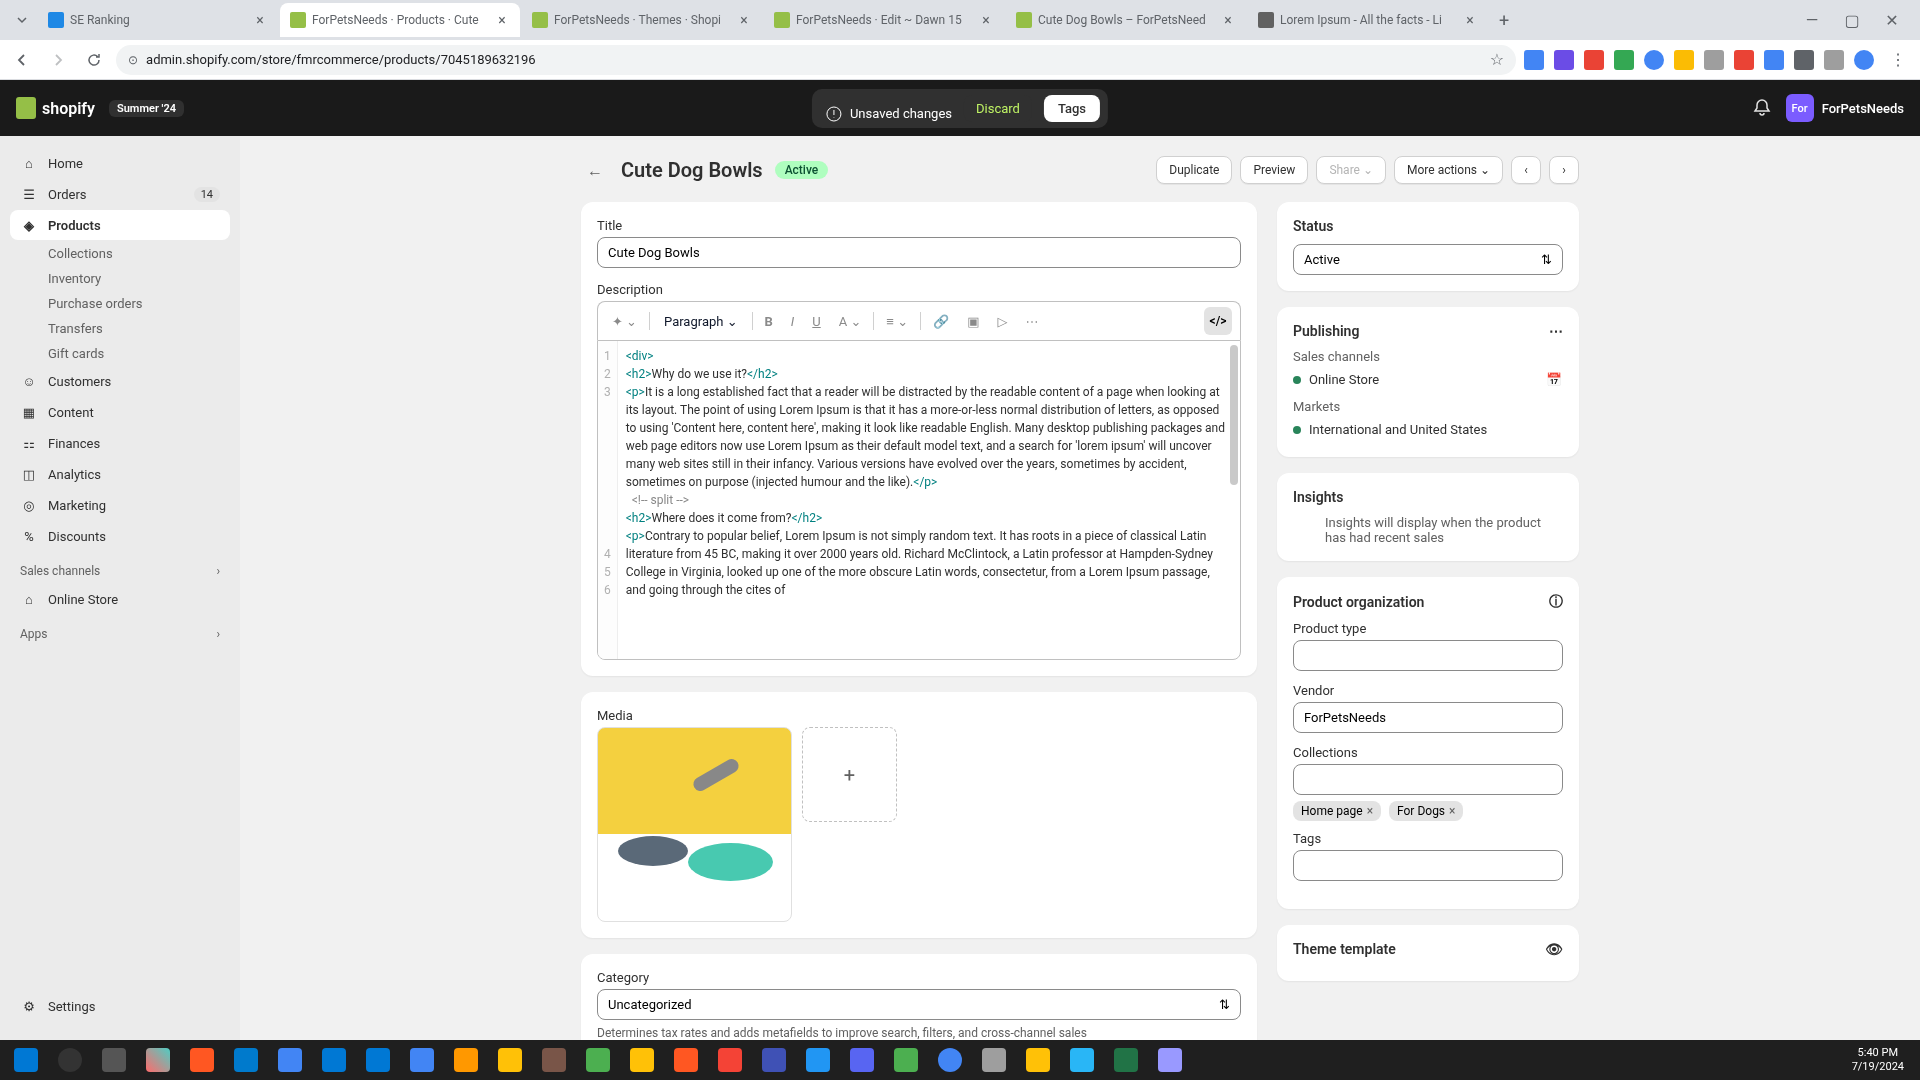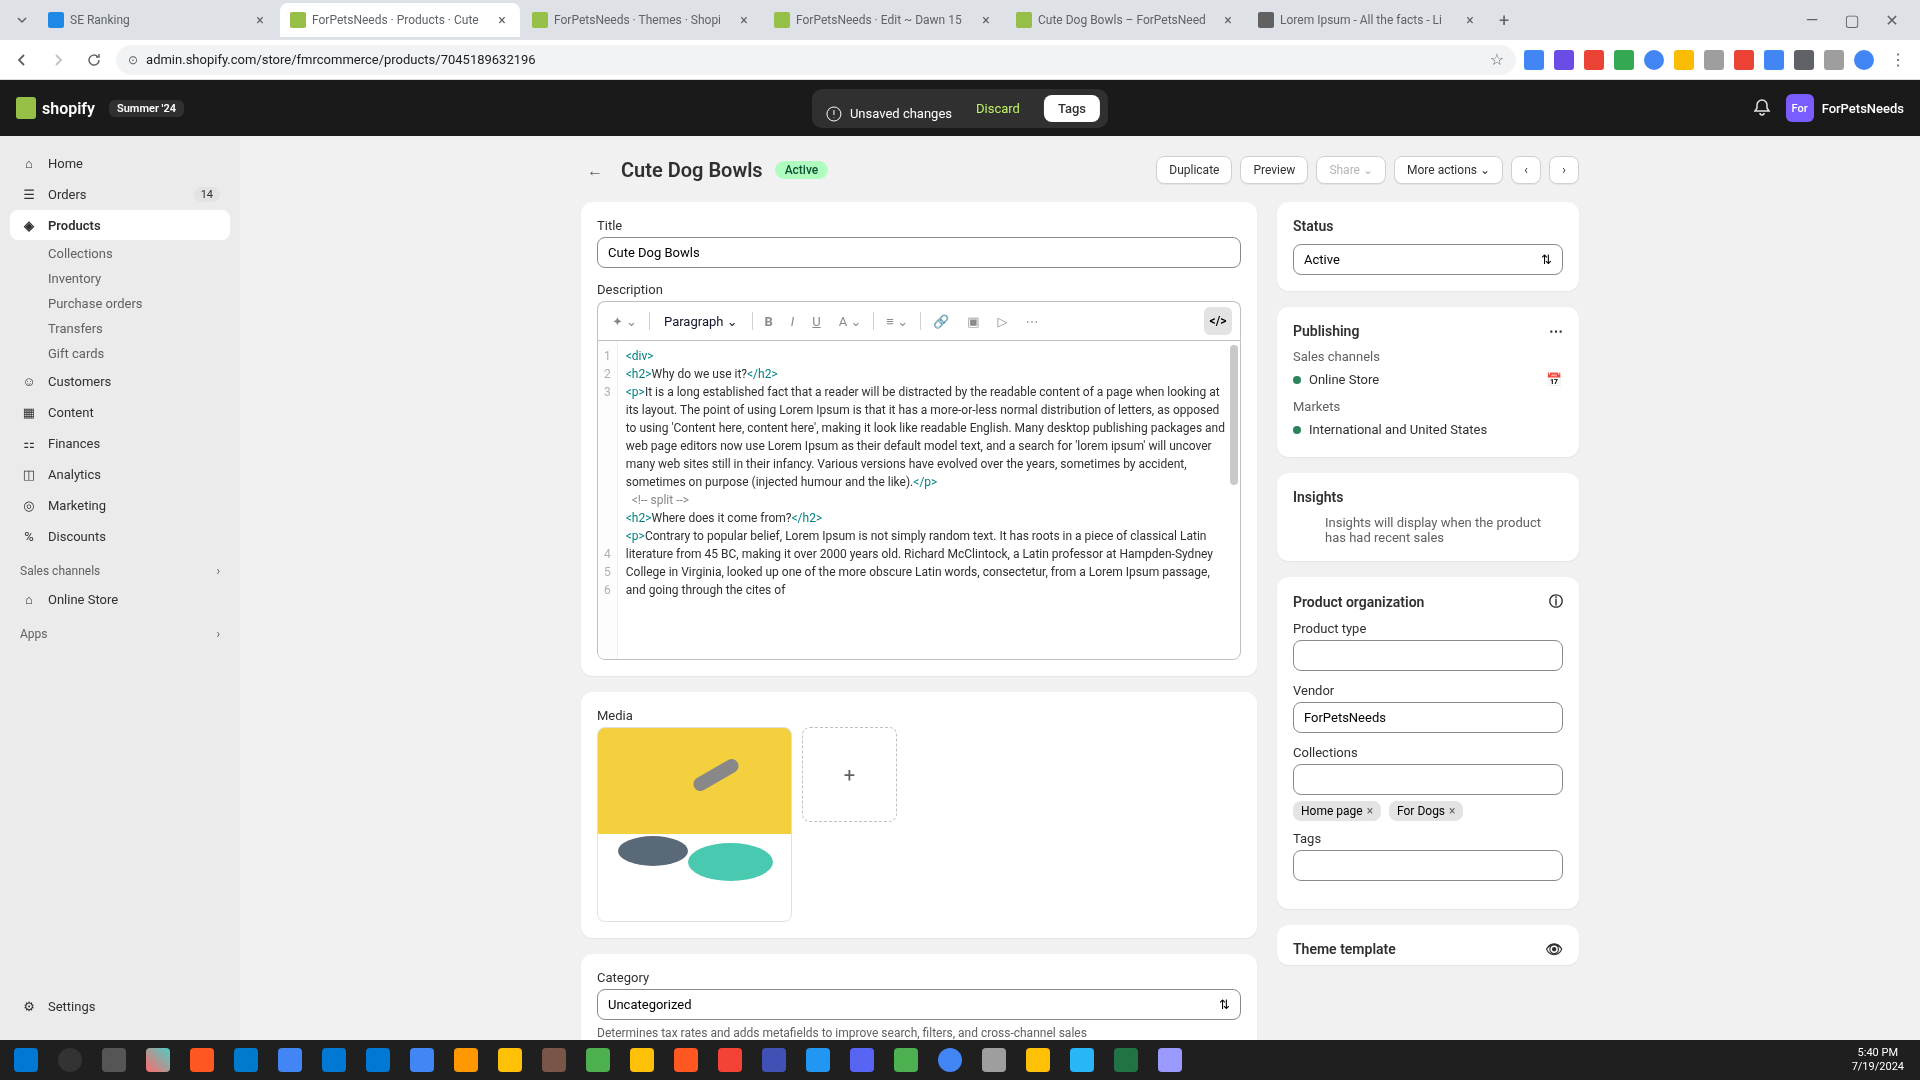--- a/index.html
+++ b/index.html
@@ -429,21 +429,21 @@
                 </span>
               <span class="tag-pill">
                   <span>For Dogs</span>
                   <span class="tag-x">×</span>
                 </span>
             </div>
             <div class="card-label">Tags</div>
             <input class="text-input" style="margin-bottom: 12px;">
           </div>
 
-          <div class="card" style="padding-bottom:8px">
+          <div class="card" style="padding-bottom:24px">
             <div class="card-title" style="margin-bottom:0">
               <span>Theme template</span>
               <span>👁</span>
             </div>
           </div>
         </div>
       </div>
     </div>
   </div>
 </div>

